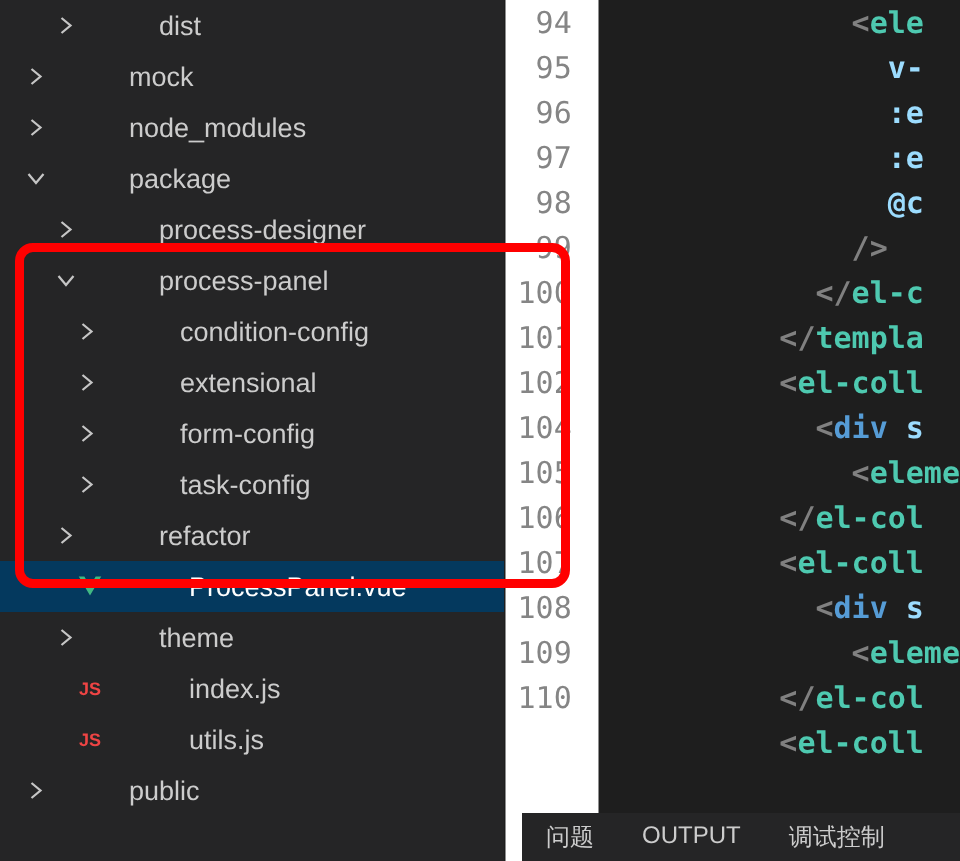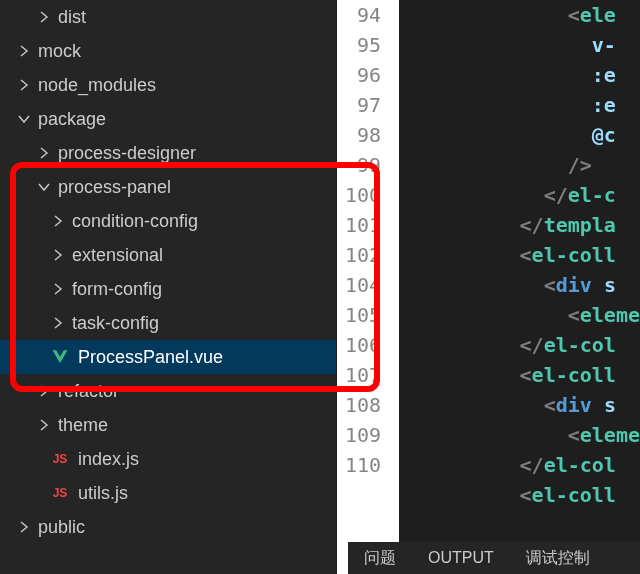--- a/index.html
+++ b/index.html
@@ -19,20 +19,21 @@
     padding-top: 0;
     position: relative;
   }
   .tree-row {
     display: flex;
     align-items: center;
     height: 34px;
     padding-left: 0;
     cursor: pointer;
     white-space: nowrap;
+    gap: 48px;
   }
   .tree-row.selected {
     background: #04395e;
     color: #ffffff;
   }
   .chevron {
     width: 16px;
     height: 16px;
     display: inline-flex;
     align-items: center;
@@ -207,36 +208,36 @@
 
   <div class="tree-row indent-2">
     <span class="chevron">
         <svg width="12" height="12" viewBox="0 0 12 12">
           <path d="M3 1 L9 6 L3 11" stroke="currentColor" stroke-width="1.5" fill="none"></path>
         </svg>
       </span>
     <span class="label">task-config</span>
   </div>
 
+  <div class="tree-row indent-1">
+    <span class="chevron">
+        <svg width="12" height="12" viewBox="0 0 12 12">
+          <path d="M3 1 L9 6 L3 11" stroke="currentColor" stroke-width="1.5" fill="none"></path>
+        </svg>
+      </span>
+    <span class="label">refactor</span>
+  </div>
+
   <div class="tree-row indent-2 selected">
     <span class="file-icon vue-icon">
       <svg width="18" height="18" viewBox="0 0 24 24">
           <path d="M2 3 L12 20 L22 3 L17 3 L12 12 L7 3 Z" fill="#41b883"></path>
         </svg>
     </span>
     <span class="label">ProcessPanel.vue</span>
-  </div>
-
-  <div class="tree-row indent-1">
-    <span class="chevron">
-        <svg width="12" height="12" viewBox="0 0 12 12">
-          <path d="M3 1 L9 6 L3 11" stroke="currentColor" stroke-width="1.5" fill="none"></path>
-        </svg>
-      </span>
-    <span class="label">refactor</span>
   </div>
 
   <div class="tree-row indent-1">
     <span class="chevron">
         <svg width="12" height="12" viewBox="0 0 12 12">
           <path d="M3 1 L9 6 L3 11" stroke="currentColor" stroke-width="1.5" fill="none"></path>
         </svg>
       </span>
     <span class="label">theme</span>
   </div>

